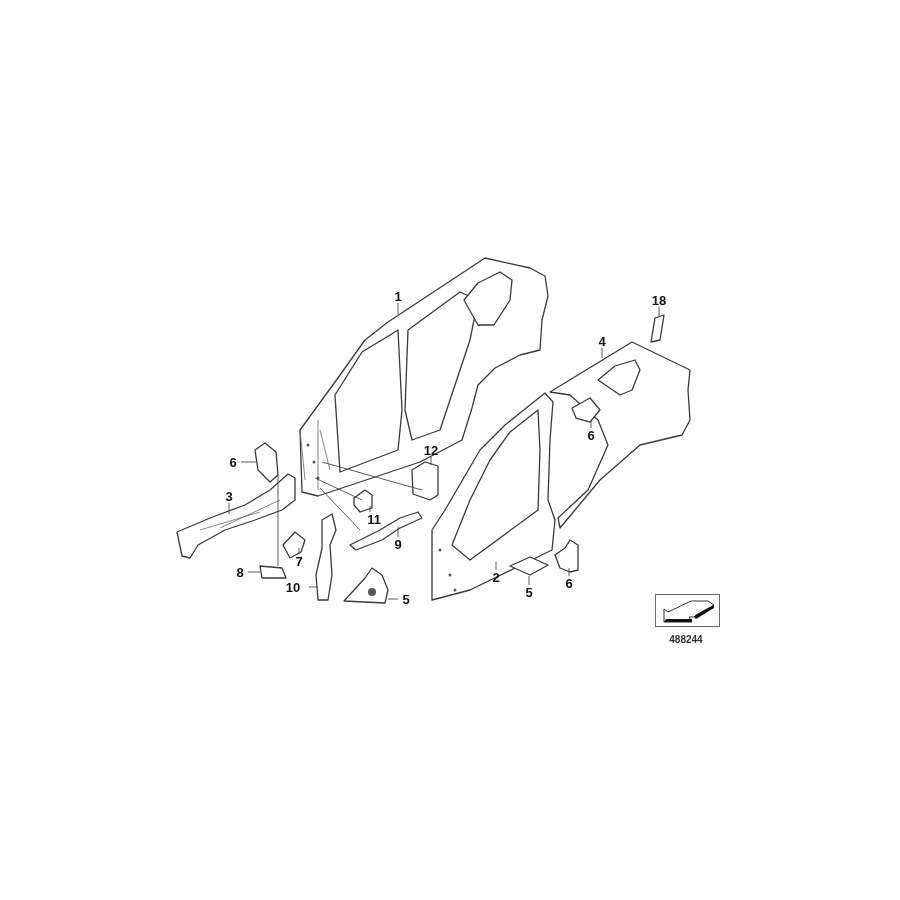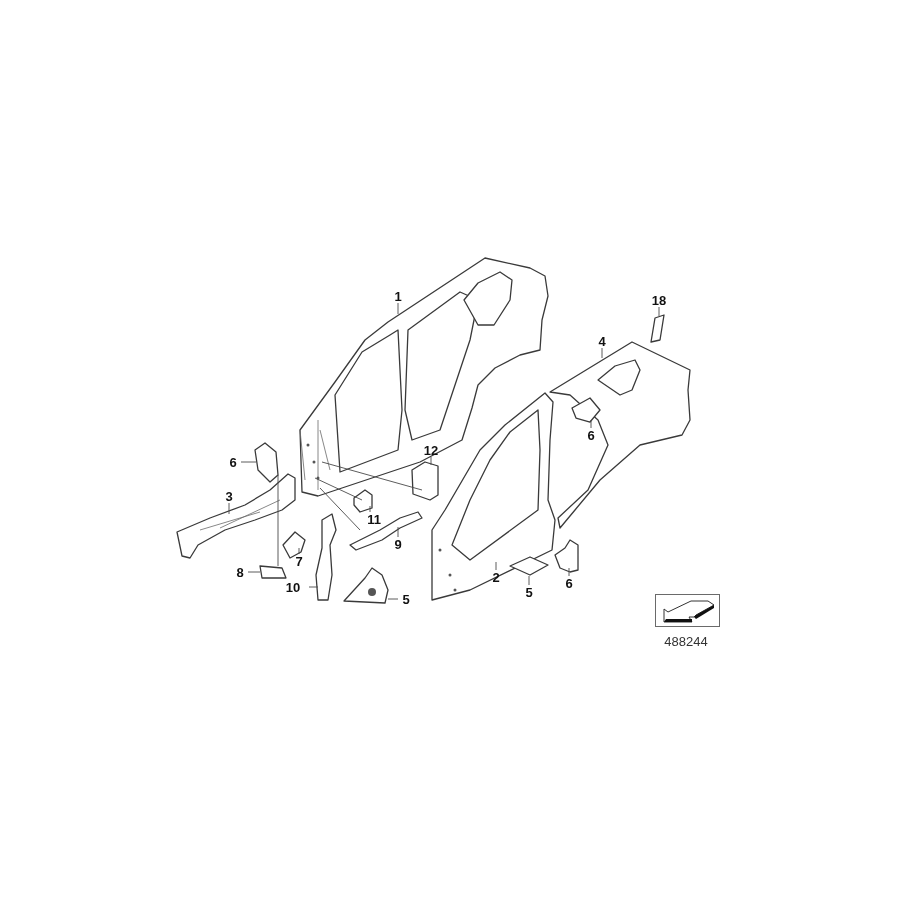--- a/index.html
+++ b/index.html
@@ -3,21 +3,21 @@
 <meta charset="utf-8">
 <style>
   html, body { margin:0; padding:0; background:#ffffff; }
   body { width:900px; height:900px; position:relative; overflow:hidden; font-family:"Liberation Sans", sans-serif; }
   #diagram { position:absolute; left:0; top:0; width:900px; height:900px; }
   .part { fill:#ffffff; stroke:#3a3a3a; stroke-width:1.3; stroke-linejoin:round; }
   .part-thin { fill:none; stroke:#6a6a6a; stroke-width:0.8; }
   .leader { stroke:#4a4a4a; stroke-width:0.9; fill:none; }
   .callout { position:absolute; font-family:"Liberation Sans", sans-serif; font-weight:bold; font-size:13px; color:#111; line-height:1; transform:translate(-50%,-50%); }
   .ref-box { position:absolute; left:655px; top:594px; width:63px; height:31px; border:1px solid #6a6a6a; background:#fff; }
-  .ref-code { position:absolute; left:686px; top:634px; transform:translateX(-50%); font-size:13px; color:#333; font-family:"Liberation Sans", sans-serif; }
+  .ref-code { position:absolute; left:686px; top:634px; transform:translateX(-50%); font-size:10px; color:#333; font-family:"Liberation Sans", sans-serif;font-weight:bold; }
   .hole { fill:#555; stroke:none; }
 </style>
 </head>
 <body>
 
 <svg id="diagram" viewBox="0 0 900 900" xmlns="http://www.w3.org/2000/svg">
 
   <g>
     <path class="part" d="M300,430 L335,382 L365,340 L388,322 L485,258 L530,268 L545,276 L548,296 L542,320 L540,350 L520,355 L495,368 L478,385 L472,408 L462,440 L420,462 L345,487 L318,496 L302,492 Z"></path>
     <path class="part" d="M335,395 L362,352 L390,335 L398,330 L402,410 L398,450 L340,472 Z"></path>

